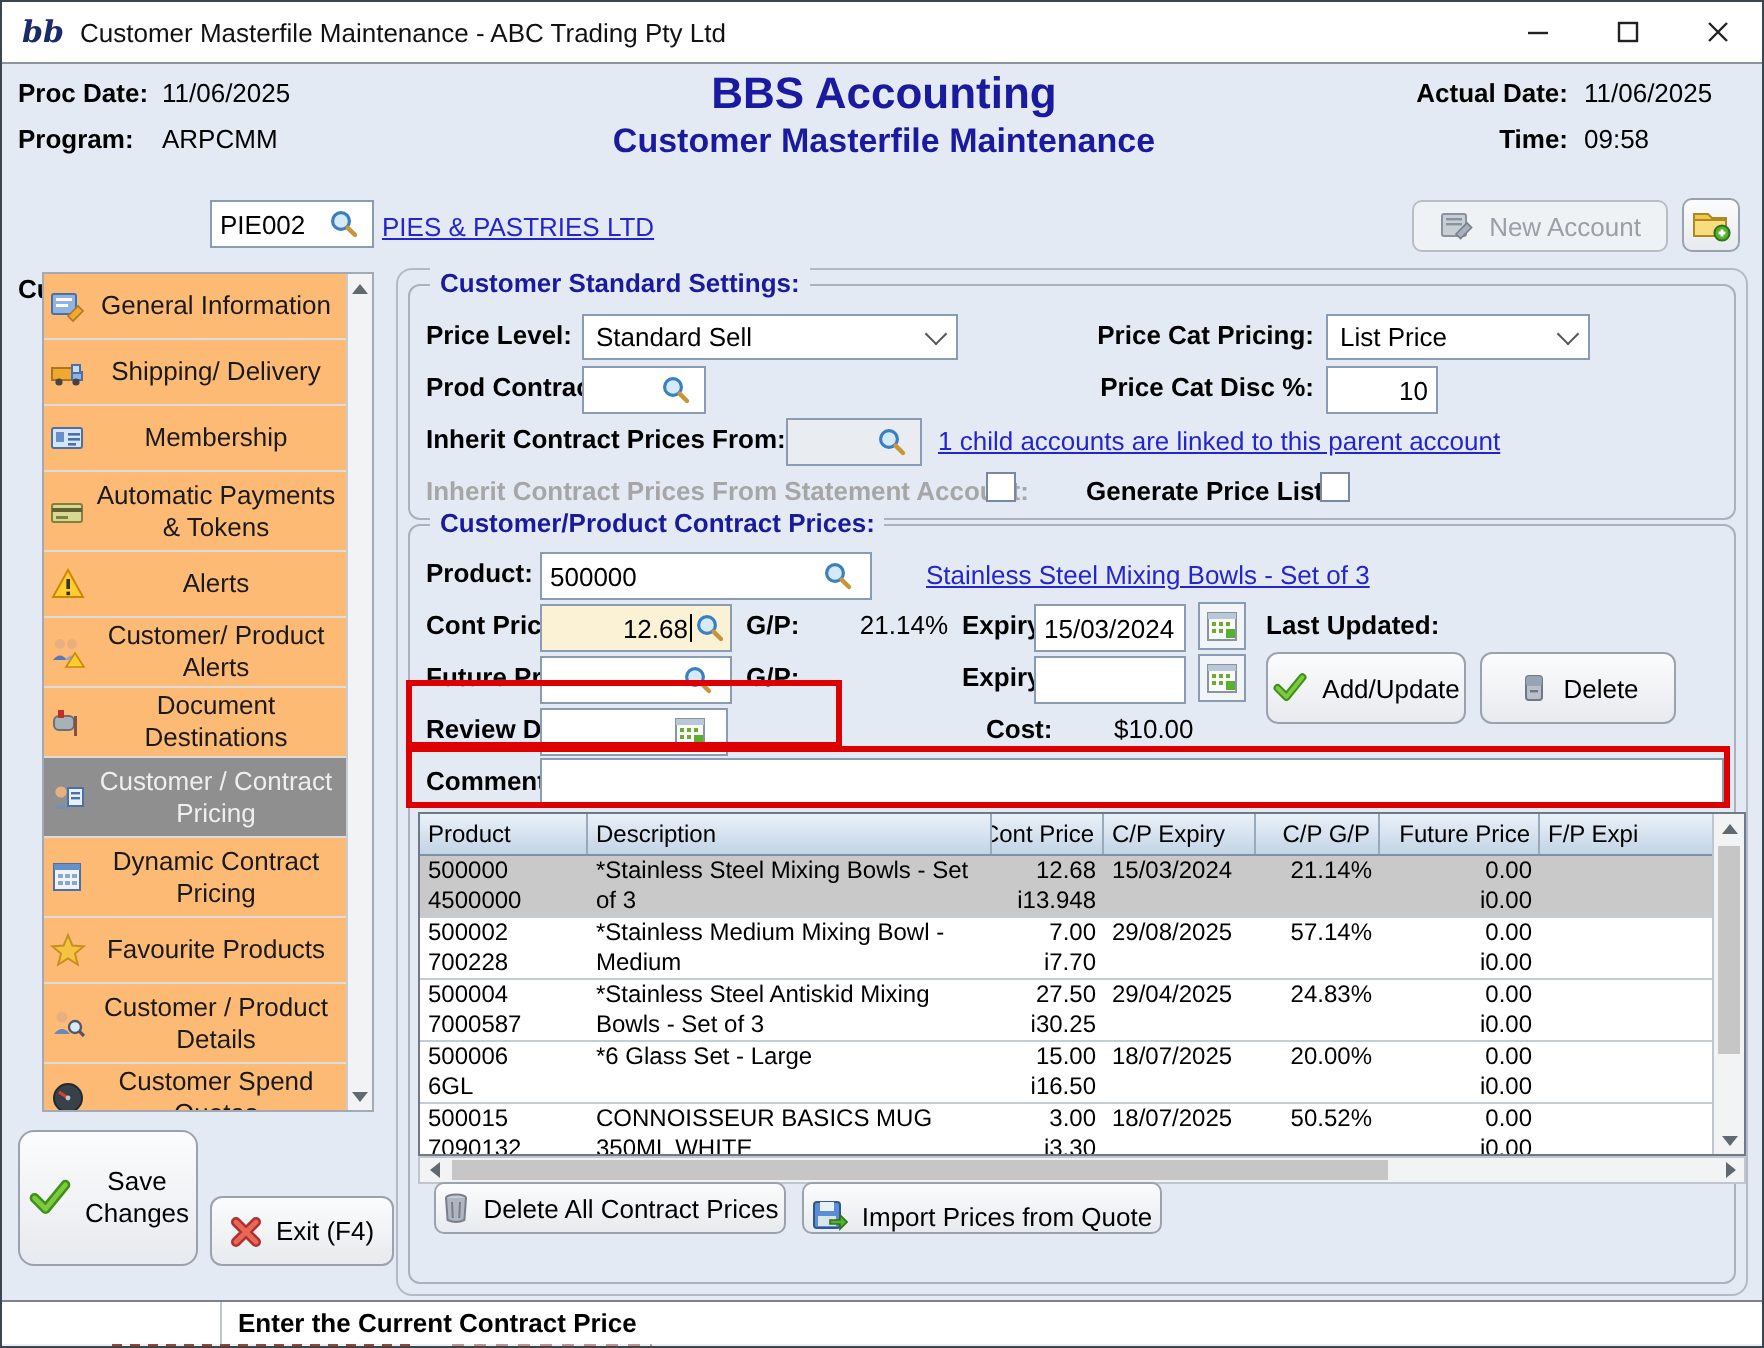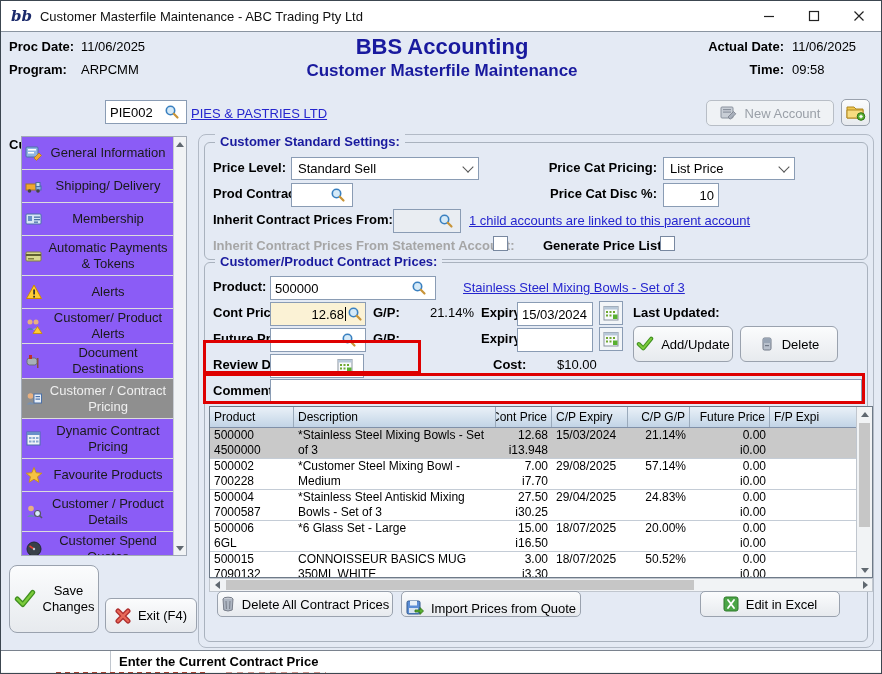--- a/index.html
+++ b/index.html
@@ -36,21 +36,21 @@
   .cust-link{position:absolute;left:190px;top:9px;}
   .btn{display:inline-flex;align-items:center;justify-content:center;gap:7px;background:linear-gradient(#FBFCFD,#E7EAEE);
     border:1px solid #9AA2AE;border-radius:5px;box-sizing:border-box;cursor:pointer;font-size:13px;}
   .newacct{position:absolute;left:705px;top:3px;width:128px;height:26px;color:#9AA0A8;background:#EFF2F5;border-color:#B8BEC6;}
   .folderbtn{position:absolute;left:840px;top:2px;width:29px;height:27px;}
   
   .sidebar{position:absolute;left:20px;top:135px;width:166px;height:420px;background:#fff;
     border:1px solid #A2AAB6;box-sizing:border-box;overflow:hidden;}
   .side-items{position:absolute;left:0;top:0;width:152px;}
   .item{display:flex;align-items:center;min-height:33px;border-bottom:1px solid #DCDCDC;
-    padding:1px 2px;box-sizing:border-box;cursor:pointer;background:#8b5cf6;}
+    padding:1px 2px;box-sizing:border-box;cursor:pointer;background:#fdba74;}
   .item.two{min-height:40px;}
   .item .ic{margin:0 1px;}
   .item .itxt{flex:1;text-align:center;line-height:16px;color:#1A1A1A;}
   .item.sel{background:#8F8F8F;}
   .item.sel .itxt{color:#EFEFEF;}
   .sscroll{position:absolute;right:0;top:0;width:13px;height:100%;background:#F1F3F5;border-left:1px solid #C8CCD2;box-sizing:border-box;}
   .arr{width:0;height:0;margin:auto;}
   .arr.up{border-left:4px solid transparent;border-right:4px solid transparent;border-bottom:5px solid #606870;}
   .arr.dn{border-left:4px solid transparent;border-right:4px solid transparent;border-top:5px solid #606870;}
   .arr.lf{border-top:4px solid transparent;border-bottom:4px solid transparent;border-right:5px solid #606870;}
@@ -523,21 +523,21 @@
             <div class="tc">
                 <div></div>
               </div>
           </div>
           <div class="trow">
             <div class="tc">
                 <div>500002</div>
                 <div>700228</div>
               </div>
             <div class="tc">
-                <div>*Customer Steel Mixing Bowl -</div>
+                <div>*Stainless Medium Mixing Bowl -</div>
                 <div>Medium</div>
               </div>
             <div class="tc r">
                 <div>7.00</div>
                 <div>i7.70</div>
               </div>
             <div class="tc">
                 <div>29/08/2025</div>
               </div>
             <div class="tc r">
@@ -665,27 +665,20 @@
         </div>
         <div class="btn small btn-import">
           <svg width="18" height="16" viewBox="0 0 18 16">
               <rect x="1" y="1" width="13" height="13" rx="1.5" fill="#5B8DD6" stroke="#30588C"></rect>
               <rect x="4" y="1" width="7" height="4.5" fill="#E8F0F8"></rect>
               <rect x="3" y="8" width="9" height="5" fill="#D8E4F0"></rect>
               <path d="M9 10 H14 V7.5 L17.5 11 L14 14.5 V12 H9 Z" fill="#58B030" stroke="#2F7018" stroke-width="0.8"></path>
             </svg>
           <span>Import Prices from Quote</span>
         </div>
-        <div class="btn small btn-excel">
-          <svg width="16" height="16" viewBox="0 0 16 16">
-              <rect x="1" y="1" width="14" height="14" rx="2" fill="#4BA546" stroke="#2F7A2B"></rect>
-              <path d="M5 4 L11 12 M11 4 L5 12" stroke="#fff" stroke-width="1.8" stroke-linecap="round"></path>
-            </svg>
-          <span>Edit in Excel</span>
-        </div>
       </div>
     </div>
   </div>
 
   <div class="redbox rb1"></div>
   <div class="redbox rb2"></div>
 
   <div class="statusbar">
     <div class="cell1"></div>
     <div class="msg">Enter the Current Contract Price</div>

